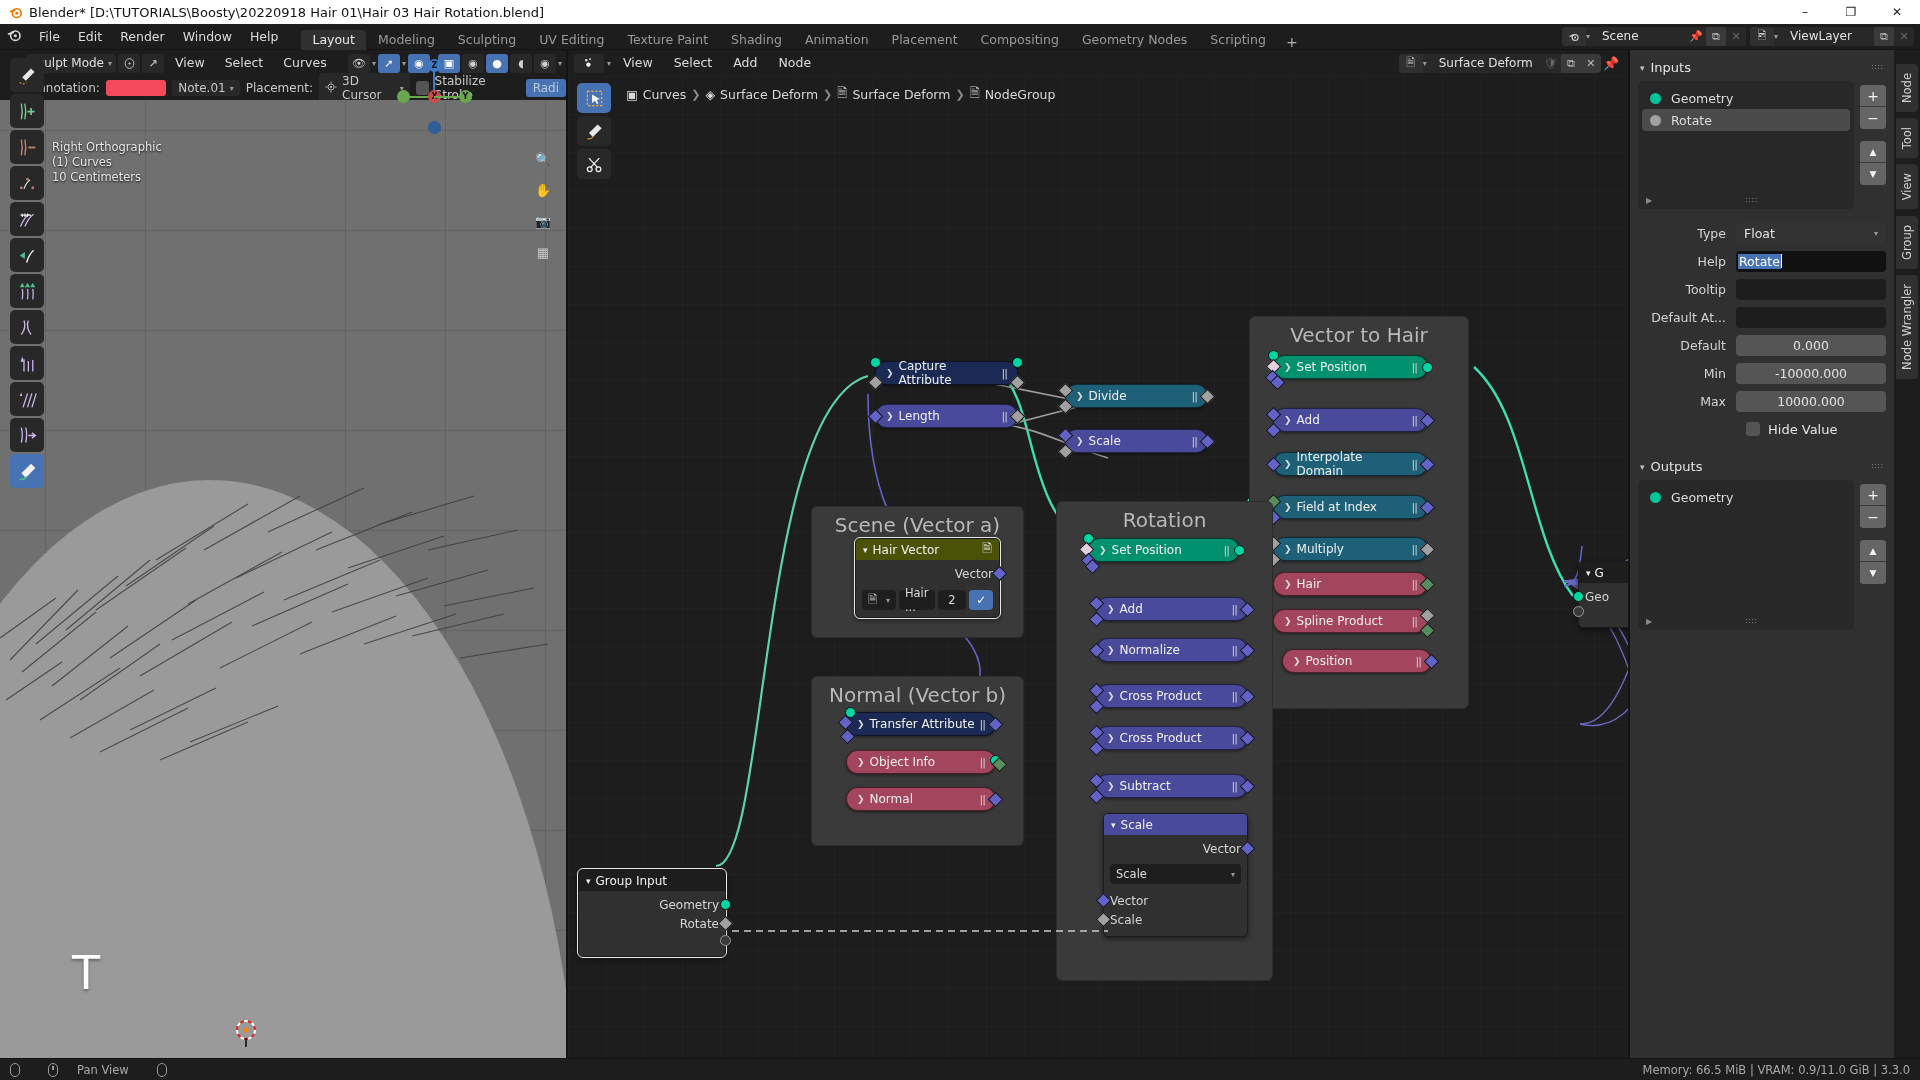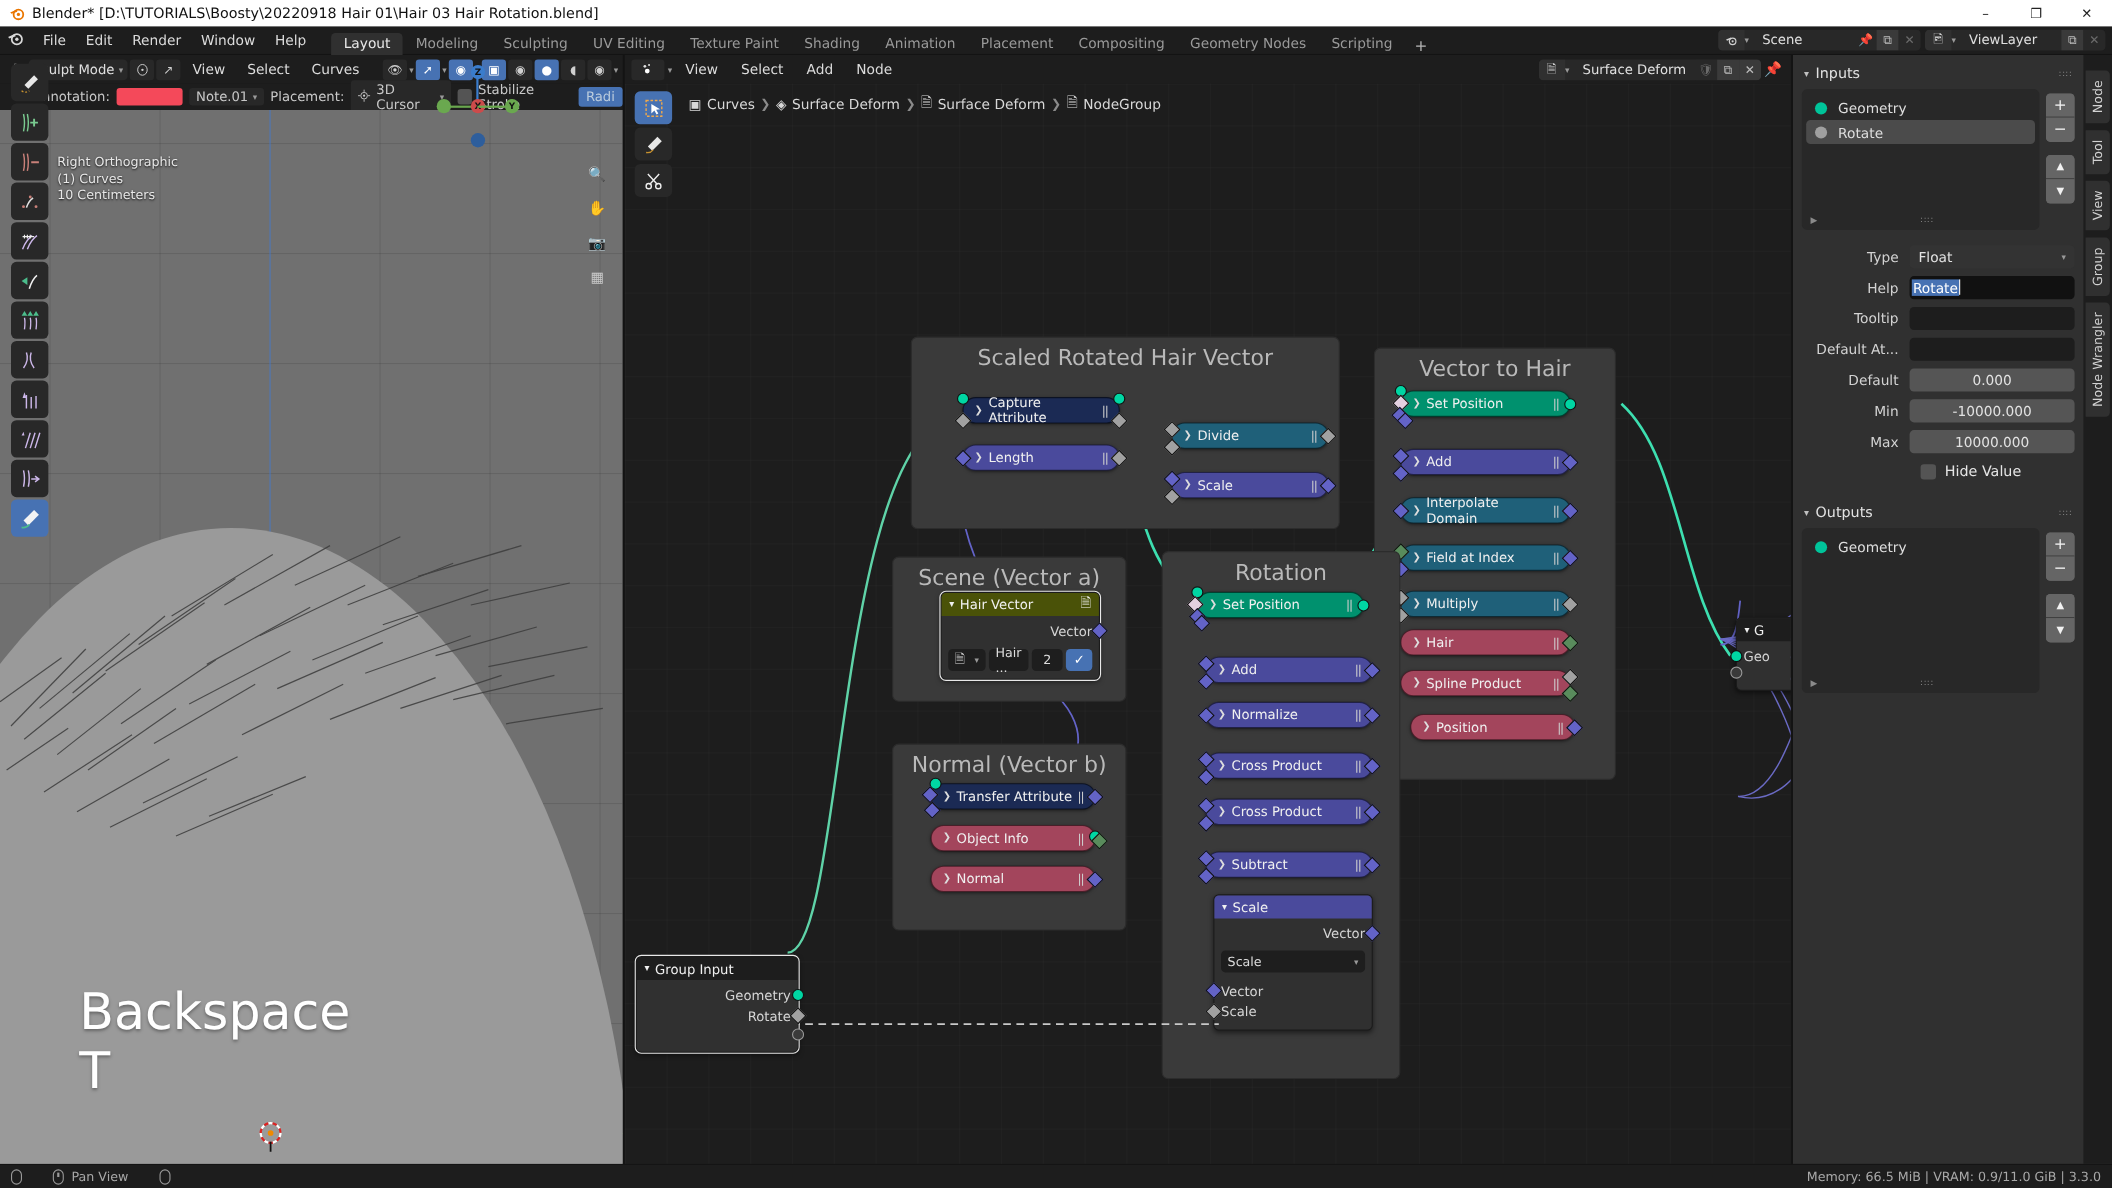--- a/index.html
+++ b/index.html
@@ -427,21 +427,20 @@
         </g>
       </svg>
 
       <div class="overlay-text">
         <div>Right Orthographic</div>
         <div>(1) Curves</div>
         <div>10 Centimeters</div>
       </div>
 
       <div class="big-key">
-        <div>Backspace</div>
         <div>T</div>
       </div>
 
       <svg style="position:absolute;left:232px;top:916px;width:28px;height:32px;">
         <circle cx="14" cy="14" r="9" fill="none" stroke="#fff" stroke-width="2" stroke-dasharray="4 4"></circle>
         <circle cx="14" cy="14" r="9" fill="none" stroke="#d22" stroke-width="2" stroke-dasharray="4 4" stroke-dashoffset="4"></circle>
         <circle cx="14" cy="14" r="2.6" fill="#f08a00"></circle>
         <path d="M14 22 L14 31" stroke="#111" stroke-width="1.6"></path>
       </svg>
     </div>
@@ -642,23 +641,20 @@
           <path d="M1240 490 C 1280 520, 1300 420, 1345 400"></path>
           <path d="M1240 360 C 1290 360, 1300 420, 1342 440"></path>
           <path d="M1432 410 C 1470 415, 1470 470, 1420 478"></path>
           <path d="M1432 460 C 1470 470, 1470 520, 1410 530"></path>
           <path d="M1430 510 C 1460 520, 1450 560, 1410 580"></path>
           <path d="M1470 595 C 1480 610, 1450 640, 1420 648"></path>
           <path d="M1450 660 C 1470 680, 1440 700, 1420 706"></path>
         </g>
       </svg>
 
-      <div class="frame" style="left:260px;top:230px;width:390px;height:175px;">
-        <div class="frame-label">Scaled Rotated Hair Vector</div>
-      </div>
       <div class="pill c-attr" style="left:307px;top:285px;width:143px;">
         <span class="arrow">❯</span>
         <span>Capture Attribute</span>
         <span class="grip">||</span>
         <span class="sock round s-geo" style="left:-6px;top:-5px;"></span>
         <span class="sock round s-geo" style="right:-6px;top:-5px;"></span>
         <span class="sock s-grey" style="left:-6px;top:15px;"></span>
         <span class="sock s-grey" style="right:-6px;top:15px;"></span>
       </div>
       <div class="pill c-vec" style="left:307px;top:328px;width:143px;">
@@ -1039,20 +1035,20 @@
       <div class="sb-tab">View</div>
       <div class="sb-tab">Group</div>
       <div class="sb-tab">Node Wrangler</div>
     </div>
   </div>
 </div>
 
 <div id="statusbar">
   <div class="sb-left">
     <span class="mouse-ico"></span>
-    <span style="display:flex;align-items:center;gap:7px;justify-content:flex-end;">
+    <span style="display:flex;align-items:center;gap:19px;justify-content:flex-end;">
       <span class="mouse-ico mid"></span>
       <span>Pan View</span>
     </span>
     <span class="mouse-ico"></span>
   </div>
   <span class="right">Memory: 66.5 MiB | VRAM: 0.9/11.0 GiB | 3.3.0</span>
 </div>
 
 </body></html>

